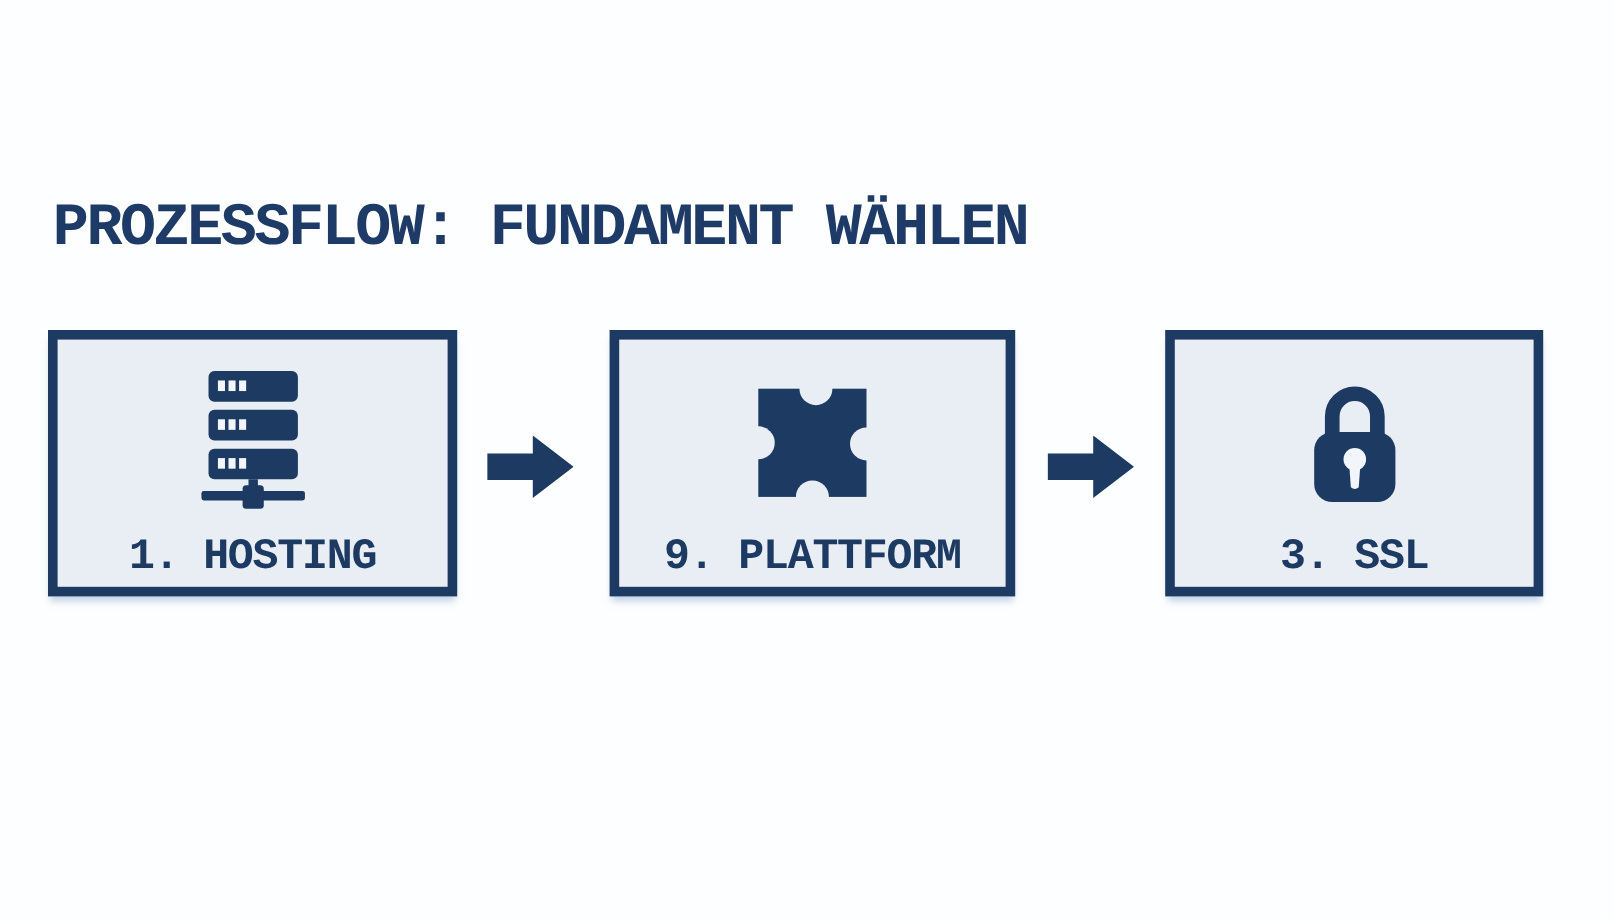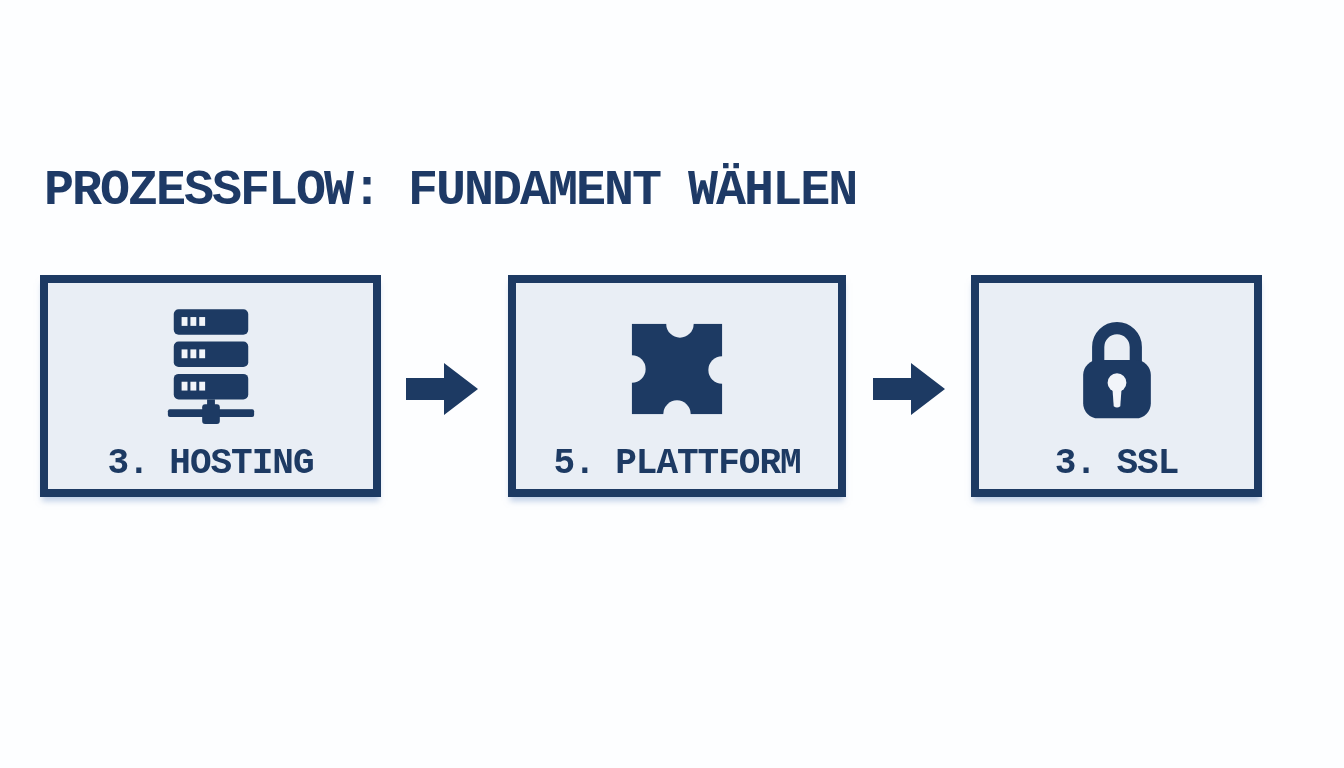--- a/index.html
+++ b/index.html
@@ -39,21 +39,21 @@
     height: 222px;
     background: var(--box-bg);
     border: 8px solid var(--navy);
     box-shadow: 0 6px 6px -2px rgba(130, 160, 205, 0.5);
     display: flex;
     flex-direction: column;
     align-items: center;
   }
   .step-box.pos-1 { left: 40px; }
   .step-box.pos-2 { left: 508px; width: 338px; }
-  .step-box.pos-3 { left: 971px; width: 291px; }
+  .step-box.pos-3 { left: 971px; width: 315px; }
   .icon-wrap {
     height: 140px;
     margin-top: 16px;
     display: flex;
     align-items: center;
     justify-content: center;
   }
   .step-label {
     margin-top: 4px;
     font-size: 36px;
@@ -95,40 +95,40 @@
         <rect class="white-fill" x="38" y="41" width="6" height="9"></rect>
         <rect class="navy-fill" x="12" y="66" width="76" height="26" rx="5"></rect>
         <rect class="white-fill" x="20" y="74" width="6" height="9"></rect>
         <rect class="white-fill" x="29" y="74" width="6" height="9"></rect>
         <rect class="white-fill" x="38" y="74" width="6" height="9"></rect>
         <rect class="navy-fill" x="46" y="92" width="8" height="14"></rect>
         <rect class="navy-fill" x="6" y="102" width="88" height="8" rx="2"></rect>
         <rect class="navy-fill" x="41" y="97" width="18" height="20" rx="3"></rect>
       </svg>
     </div>
-    <div class="step-label">3. HOSTING</div>
+    <div class="step-label">1. HOSTING</div>
   </div>
 
   <div class="flow-arrow pos-1">
     <svg width="72" height="52" viewBox="0 0 72 52" aria-hidden="true">
       <polygon class="navy-fill" points="0,15 38,15 38,0 72,26 38,52 38,37 0,37"></polygon>
     </svg>
   </div>
 
   <div class="step-box pos-2">
     <div class="icon-wrap">
       <svg width="98" height="98" viewBox="0 0 100 100" aria-hidden="true">
         <rect class="navy-fill" x="4" y="4" width="92" height="92"></rect>
         <circle class="bg-fill" cx="53" cy="4" r="14"></circle>
         <circle class="bg-fill" cx="4" cy="50" r="14"></circle>
         <circle class="bg-fill" cx="96" cy="51" r="14"></circle>
         <circle class="bg-fill" cx="50" cy="96" r="14"></circle>
       </svg>
     </div>
-    <div class="step-label">5. PLATTFORM</div>
+    <div class="step-label">9. PLATTFORM</div>
   </div>
 
   <div class="flow-arrow pos-2">
     <svg width="72" height="52" viewBox="0 0 72 52" aria-hidden="true">
       <polygon class="navy-fill" points="0,15 38,15 38,0 72,26 38,52 38,37 0,37"></polygon>
     </svg>
   </div>
 
   <div class="step-box pos-3">
     <div class="icon-wrap">

